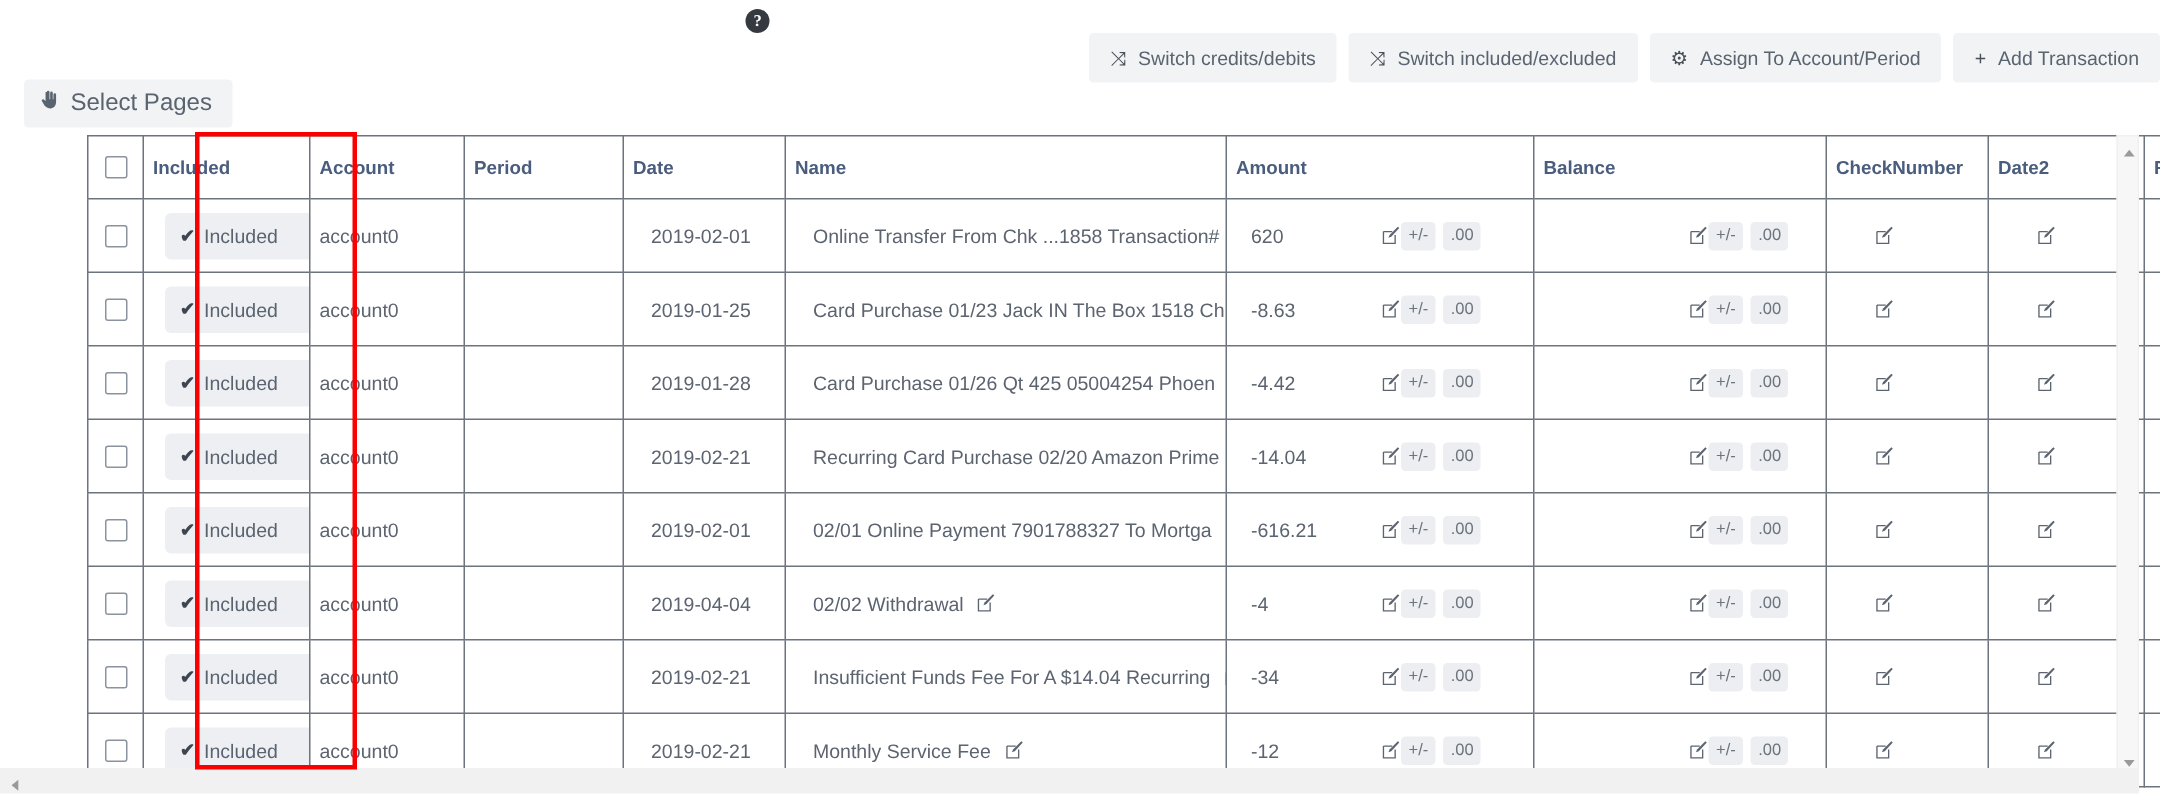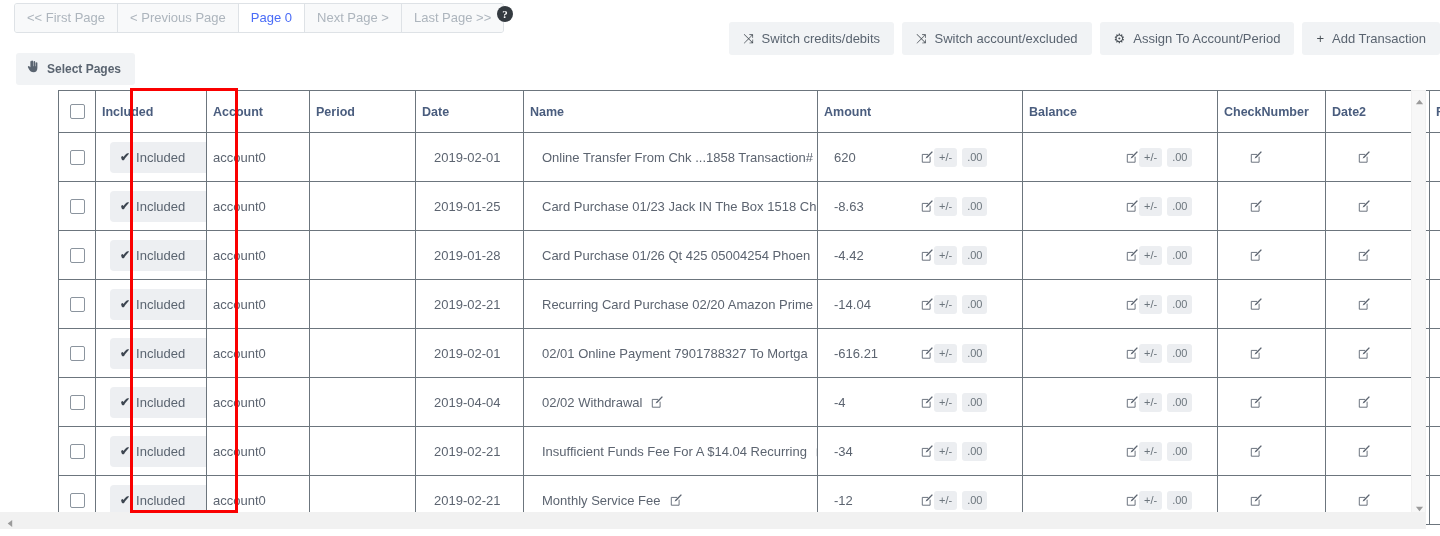--- a/index.html
+++ b/index.html
@@ -42,24 +42,23 @@
     background:#343a40;color:#ffffff;
     font-size:11px;font-weight:bold;
     text-align:center;line-height:16px;
     font-family:"Liberation Serif",serif;
   }
 
   #select-pages-btn{
     position:absolute;left:16px;top:53px;
     padding:7px 14px 7px 10px;
     background:#f1f3f5;border:none;border-radius:3px;
-    color:#5a6470;font-size:12px;line-height:16px;
+    color:#5a6470;font-size:16px;line-height:16px;
     display:flex;align-items:center;gap:7px;
     white-space:nowrap;
-    font-weight:bold;
   }
 
   #action-buttons{
     position:absolute;right:0px;top:22px;
     display:flex;gap:8px;align-items:center;
   }
   .act-btn{
     background:#f1f3f5;border:none;border-radius:3px;
     padding:9px 14px;
     color:#5a6470;font-size:13px;line-height:15px;
@@ -180,47 +179,40 @@
     border:3px solid #fa0000;
     box-sizing:border-box;
     pointer-events:none;
   }
 </style>
 </head>
 <body>
 
 <div id="toolbar-row">
 
-  <div class="pager">
-    <div class="pg">&lt;&lt; First Page</div>
-    <div class="pg">&lt; Previous Page</div>
-    <div class="pg active">Page 0</div>
-    <div class="pg">Next Page &gt;</div>
-    <div class="pg">Last Page &gt;&gt;</div>
-  </div>
 
   <div id="help-icon">?</div>
 
   <div id="select-pages-btn">
     <span>
       <svg width="14" height="14" viewBox="0 0 16 16">
           <path fill="#5a6470" d="M6 1.5a1 1 0 0 1 2 0V7h.5V2.2a1 1 0 0 1 2 0V7h.5V3.5a1 1 0 0 1 2 0V9c0 3-1.6 5-4.3 5C6 14 4.6 12.6 3.4 10.5L2.2 8.4a1 1 0 0 1 1.5-1.2L5 8.3V1.5H6z"></path>
         </svg>
     </span>
     <span>Select Pages</span>
   </div>
 
   <div id="action-buttons">
     <div class="act-btn">
       <span class="act-ico">⤨</span>
       <span>Switch credits/debits</span>
     </div>
     <div class="act-btn">
       <span class="act-ico">⤨</span>
-      <span>Switch account/excluded</span>
+      <span>Switch included/excluded</span>
     </div>
     <div class="act-btn">
       <span class="act-ico">⚙</span>
       <span>Assign To Account/Period</span>
     </div>
     <div class="act-btn">
       <span class="act-ico">+</span>
       <span>Add Transaction</span>
     </div>
   </div>

